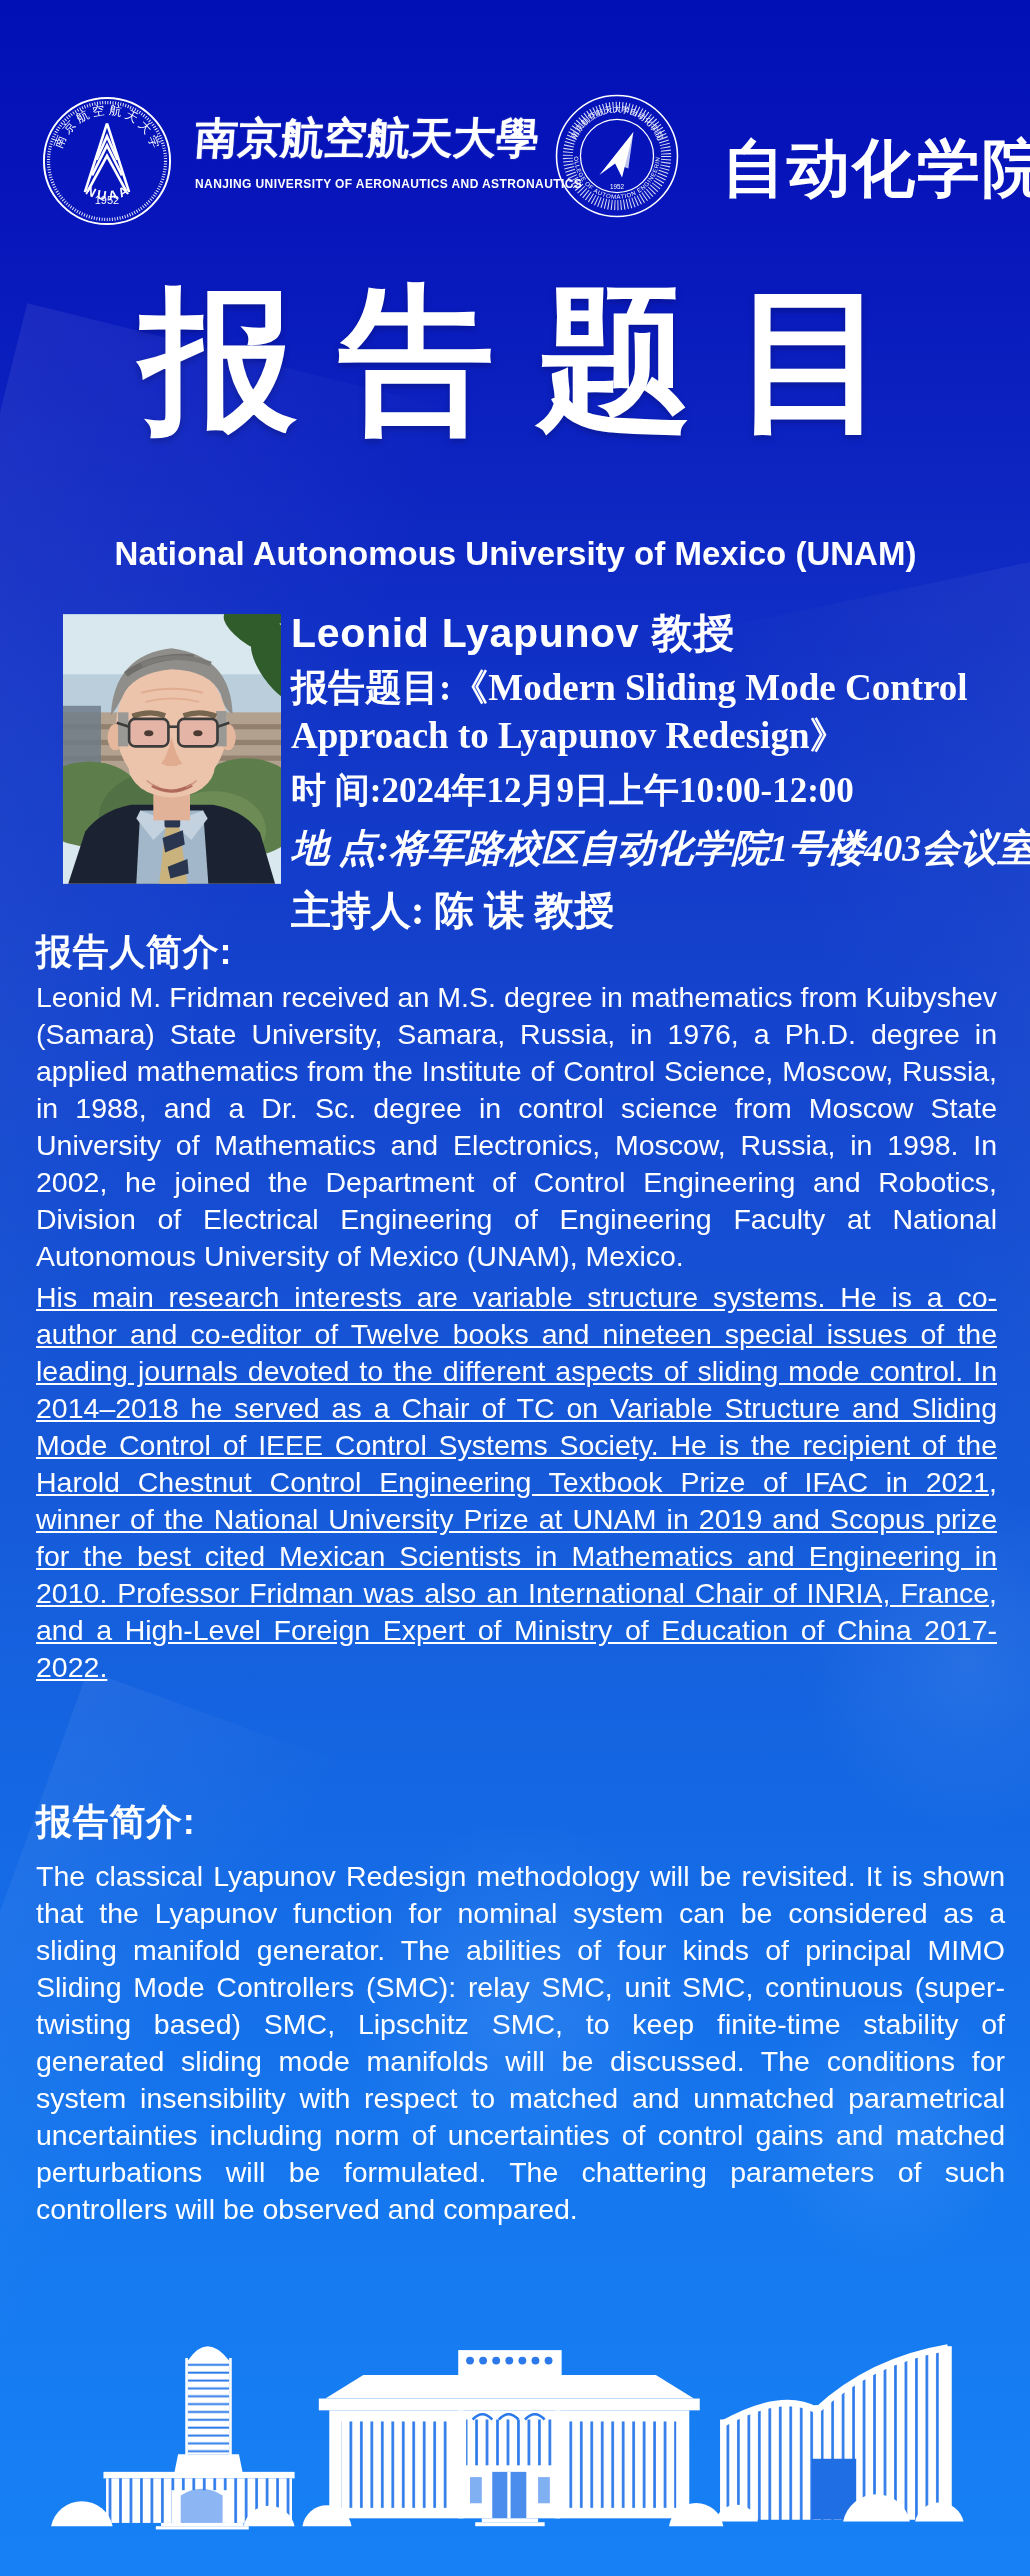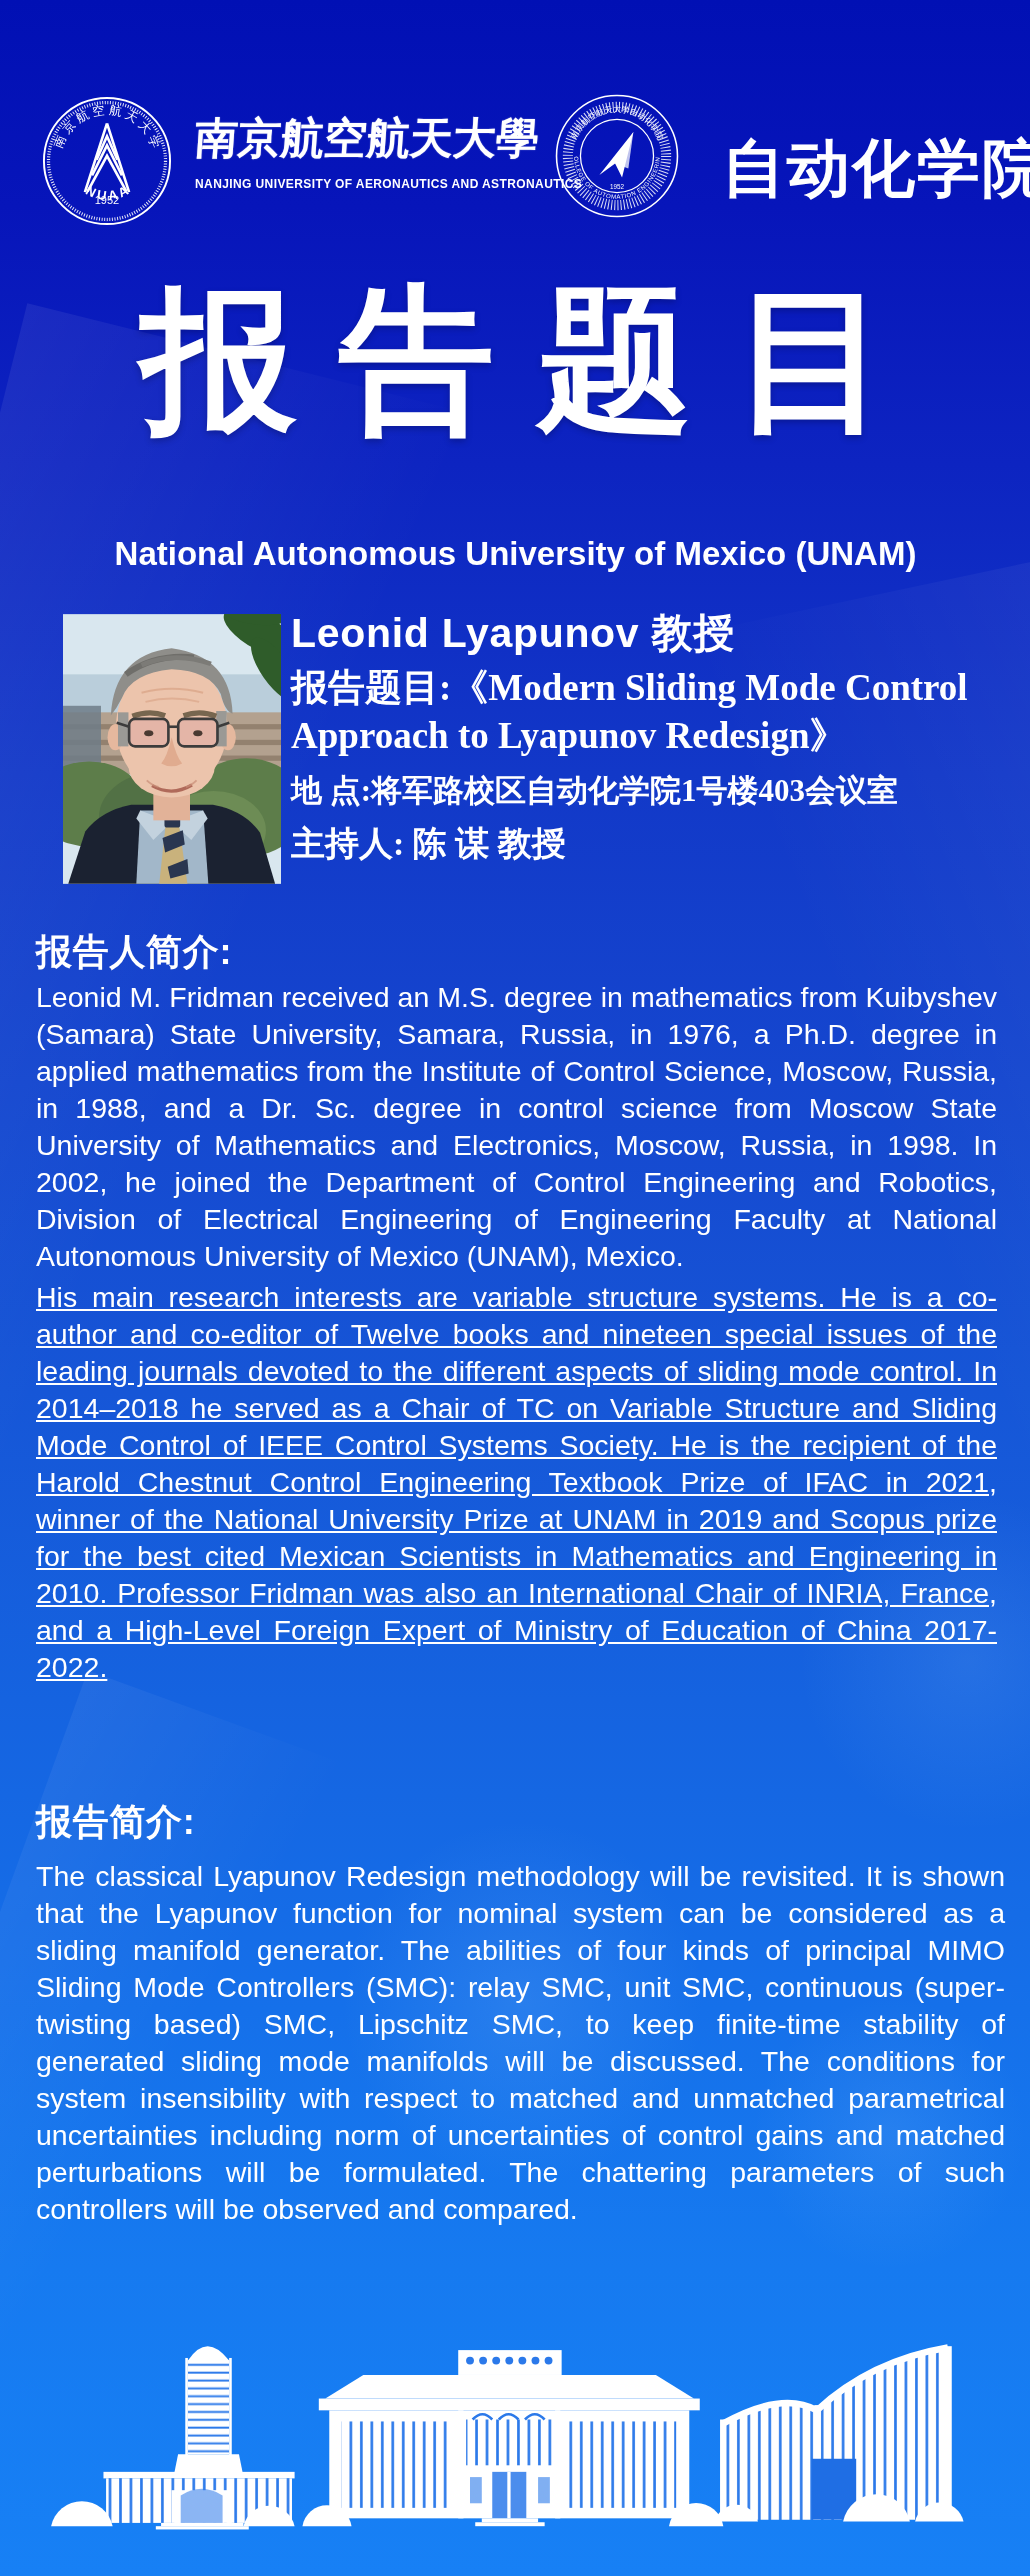--- a/index.html
+++ b/index.html
@@ -61,22 +61,22 @@
   .speaker { position:absolute; top:609px; left:63px; right:36px; height:308px; }
   .photo { position:absolute; left:0; top:5.2px; width:218px; height:270px;
     display:block; }
   .info { position:absolute; left:228px; top:-2.6px; right:0; }
   .speaker-name { font-size:41px; font-weight:bold; letter-spacing:0.7px; }
   .talk-title { font-family:"Liberation Serif", serif; font-size:37px;
     font-weight:600; line-height:48px; margin-top:3px; white-space:nowrap; }
   .talk-title.t2 { margin-top:0; }
   .meta-line { font-family:"Liberation Serif", serif; font-weight:bold; }
   .meta-time  { font-size:35px; margin-top:6.5px; white-space:nowrap; }
-  .meta-venue { font-size:31px; margin-top:9.2px; white-space:nowrap; }
-  .meta-host  { font-size:34px; margin-top:9.2px; white-space:nowrap; }
+  .meta-venue { font-size:38px; margin-top:9.2px; white-space:nowrap;font-style:italic; }
+  .meta-host  { font-size:40px; margin-top:9.2px; white-space:nowrap; }
 
   
   .section-heading { position:absolute; left:36px; font-size:36px; font-weight:bold;
     letter-spacing:0.7px; }
   .bio-heading { top:928px;text-align:center; }
   .bio-text { position:absolute; top:979px; left:36px; right:34px; }
   .abstract-heading { top:1798px; }
   .abstract-text { position:absolute; top:1858px; left:36px; right:26px; }
   .body-par { font-size:28.5px; line-height:37px; text-align:justify;
     color:#fff; }
@@ -211,20 +211,21 @@
         <path d="M166,188 Q159,218 150,228 Q166,237 182,228 Q173,218 166,188 Z" fill="#e0ab8f"></path>
         <path d="M136,262 Q166,279 197,261" stroke="#b06a5a" stroke-width="5" fill="none"></path>
         <path d="M128,254 Q136,262 146,264 M204,254 Q196,262 188,264" stroke="#c98f78" stroke-width="3" fill="none" opacity="0.7"></path>
       </g>
     </svg>
 
     <div class="info">
       <div class="speaker-name">Leonid Lyapunov 教授</div>
       <div class="talk-title t1">报告题目:《Modern Sliding Mode Control</div>
       <div class="talk-title t2">Approach to Lyapunov Redesign》</div>
+      <div class="meta-line meta-time">时 间:2024年12月9日上午10:00-12:00</div>
       <div class="meta-line meta-venue">地 点:将军路校区自动化学院1号楼403会议室</div>
       <div class="meta-line meta-host">主持人: 陈 谋 教授</div>
     </div>
   </div>
 
   <div class="section-heading bio-heading">报告人简介:</div>
   <div class="bio-text">
     <p class="body-par">Leonid M. Fridman received an M.S. degree in mathematics from Kuibyshev (Samara) State University, Samara, Russia, in 1976, a Ph.D. degree in applied mathematics from the Institute of Control Science, Moscow, Russia, in 1988, and a Dr. Sc. degree in control science from Moscow State University of Mathematics and Electronics, Moscow, Russia, in 1998. In 2002, he joined the Department of Control Engineering and Robotics, Division of Electrical Engineering of Engineering Faculty at National Autonomous University of Mexico (UNAM), Mexico.</p>
     <p class="body-par">His main research interests are variable structure systems. He is a co-author and co-editor of Twelve books and nineteen special issues of the leading journals devoted to the different aspects of sliding mode control. In 2014–2018 he served as a Chair of TC on Variable Structure and Sliding Mode Control of IEEE Control Systems Society. He is the recipient of the Harold Chestnut Control Engineering Textbook Prize of IFAC in 2021, winner of the National University Prize at UNAM in 2019 and Scopus prize for the best cited Mexican Scientists in Mathematics and Engineering in 2010. Professor Fridman was also an International Chair of INRIA, France, and a High-Level Foreign Expert of Ministry of Education of China 2017-2022.</p>
   </div>

